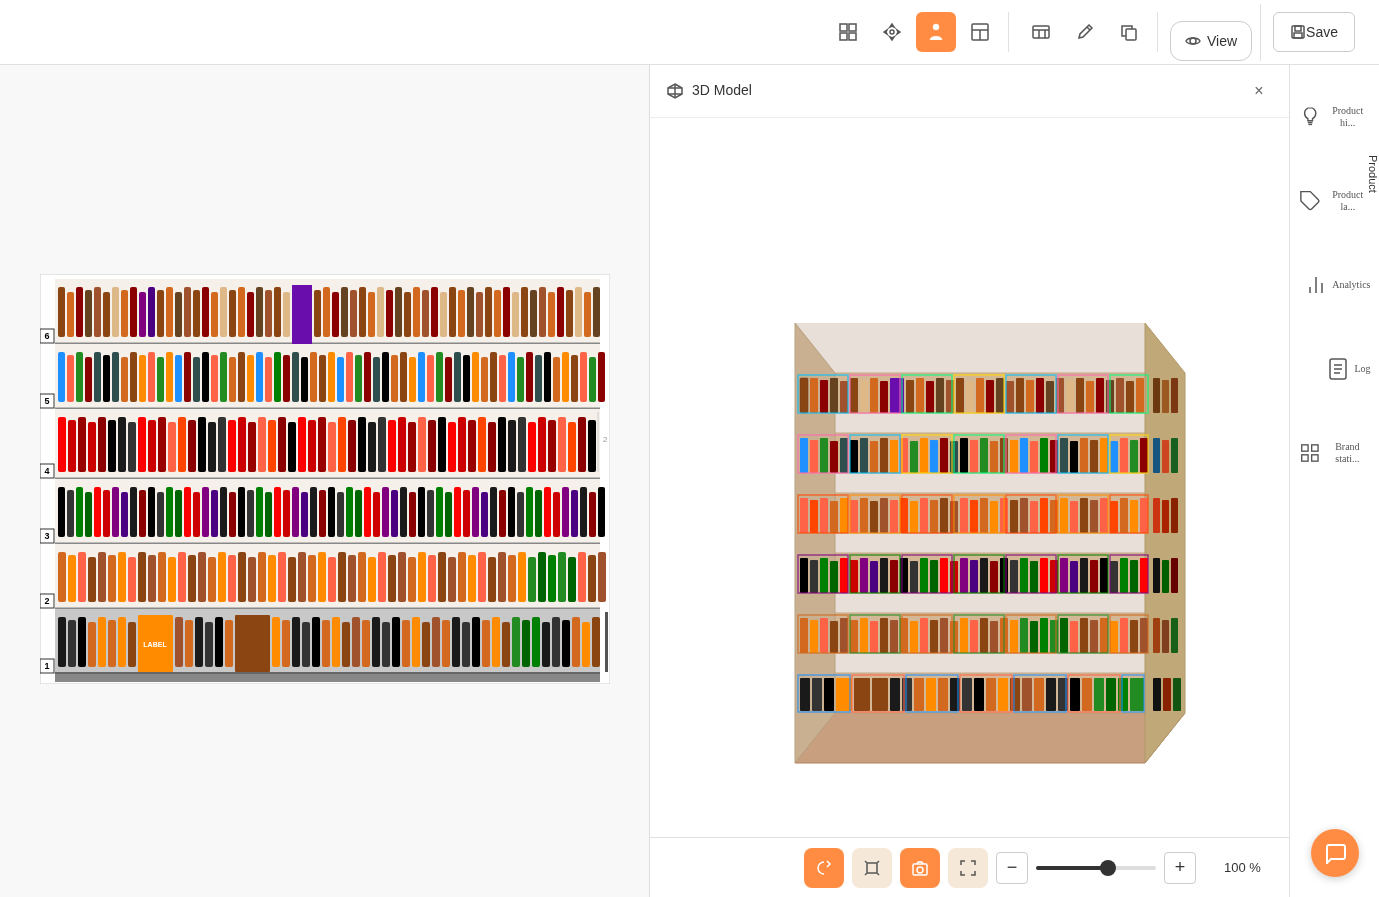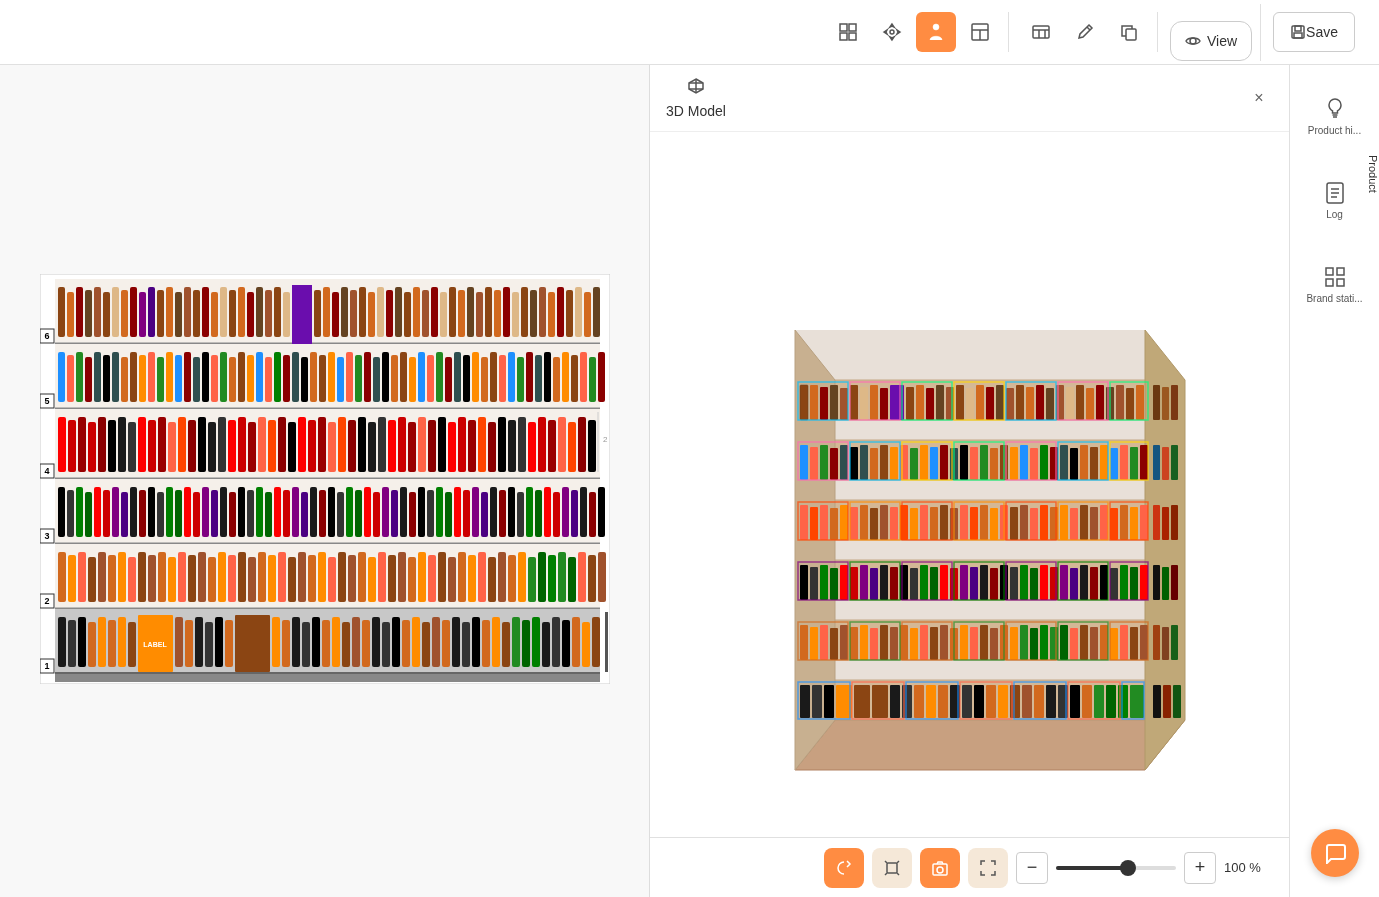--- a/index.html
+++ b/index.html
@@ -75,26 +75,25 @@
     }
     .model-header {
       display: flex;
       align-items: center;
       justify-content: space-between;
       padding: 12px 16px;
       border-bottom: 1px solid #eee;
     }
     .model-header-left {
       display: flex;
-      align-items: center;
+      align-items: flex-start;
       gap: 8px;
       font-size: 14px;
       color: #333;
       font-weight: 500;
-      flex-direction: column;
     }
     .model-close-btn {
       width: 28px; height: 28px;
       border: none; background: transparent;
       cursor: pointer; font-size: 16px;
       color: #666; display: flex; align-items: center; justify-content: center;
       border-radius: 4px;
     }
     .model-content {
       flex: 1;
@@ -113,27 +112,28 @@
       display: flex;
       flex-direction: column;
       align-items: center;
       padding: 12px 0;
       gap: 4px;
     }
     .sidebar-item {
       width: 80px;
       height: 80px;
       display: flex;
-      flex-direction: column;
+      flex-direction: row;
       align-items: center;
-      justify-content: center;
+      justify-content: flex-end;
       gap: 4px;
       cursor: pointer;
       border-radius: 8px;
       padding: 8px 4px;
+      font-family: Liberation Serif, serif;
     }
     .sidebar-label {
       font-size: 10px;
       color: #555;
       text-align: center;
       line-height: 1.2;
     }
 
     
     .bottom-toolbar {
@@ -190,20 +190,21 @@
       background: #333;
       border-radius: 50%;
       position: absolute;
       top: -6px;
       left: calc(60% - 8px);
     }
     .zoom-label {
       font-size: 13px;
       color: #333;
       min-width: 45px;
+      margin-left: 20px;
     }
 
     
     .chat-btn {
       width: 48px; height: 48px;
       background: #ff8c42;
       border-radius: 50%;
       position: fixed;
       bottom: 20px;
       right: 20px;
@@ -1098,21 +1099,36 @@
 
     <div class="sidebar-item">
       <svg width="24" height="24" viewBox="0 0 24 24" fill="none" stroke="#555" stroke-width="1.5">
         <path d="M12 2 C8.7 2 6 4.7 6 8 C6 10.5 7.5 12.7 9.5 13.8 L9.5 16 L14.5 16 L14.5 13.8 C16.5 12.7 18 10.5 18 8 C18 4.7 15.3 2 12 2Z"></path>
         <line x1="9.5" y1="18" x2="14.5" y2="18"></line>
         <line x1="10" y1="20" x2="14" y2="20"></line>
       </svg>
       <span class="sidebar-label">Product hi...</span>
     </div>
 
-
+    <div class="sidebar-item">
+      <svg width="24" height="24" viewBox="0 0 24 24" fill="none" stroke="#555" stroke-width="1.5">
+        <path d="M20.59 13.41l-7.17 7.17a2 2 0 0 1-2.83 0L2 12V2h10l8.59 8.59a2 2 0 0 1 0 2.82z"></path>
+        <line x1="7" y1="7" x2="7.01" y2="7"></line>
+      </svg>
+      <span class="sidebar-label">Product la...</span>
+    </div>
+
+    <div class="sidebar-item">
+      <svg width="24" height="24" viewBox="0 0 24 24" fill="none" stroke="#555" stroke-width="1.5">
+        <line x1="18" y1="20" x2="18" y2="10"></line>
+        <line x1="12" y1="20" x2="12" y2="4"></line>
+        <line x1="6" y1="20" x2="6" y2="14"></line>
+      </svg>
+      <span class="sidebar-label">Analytics</span>
+    </div>
 
     <div class="sidebar-item">
       <svg width="24" height="24" viewBox="0 0 24 24" fill="none" stroke="#555" stroke-width="1.5">
         <rect x="4" y="2" width="16" height="20" rx="2"></rect>
         <line x1="8" y1="8" x2="16" y2="8"></line>
         <line x1="8" y1="12" x2="16" y2="12"></line>
         <line x1="8" y1="16" x2="14" y2="16"></line>
       </svg>
       <span class="sidebar-label">Log</span>
     </div>

